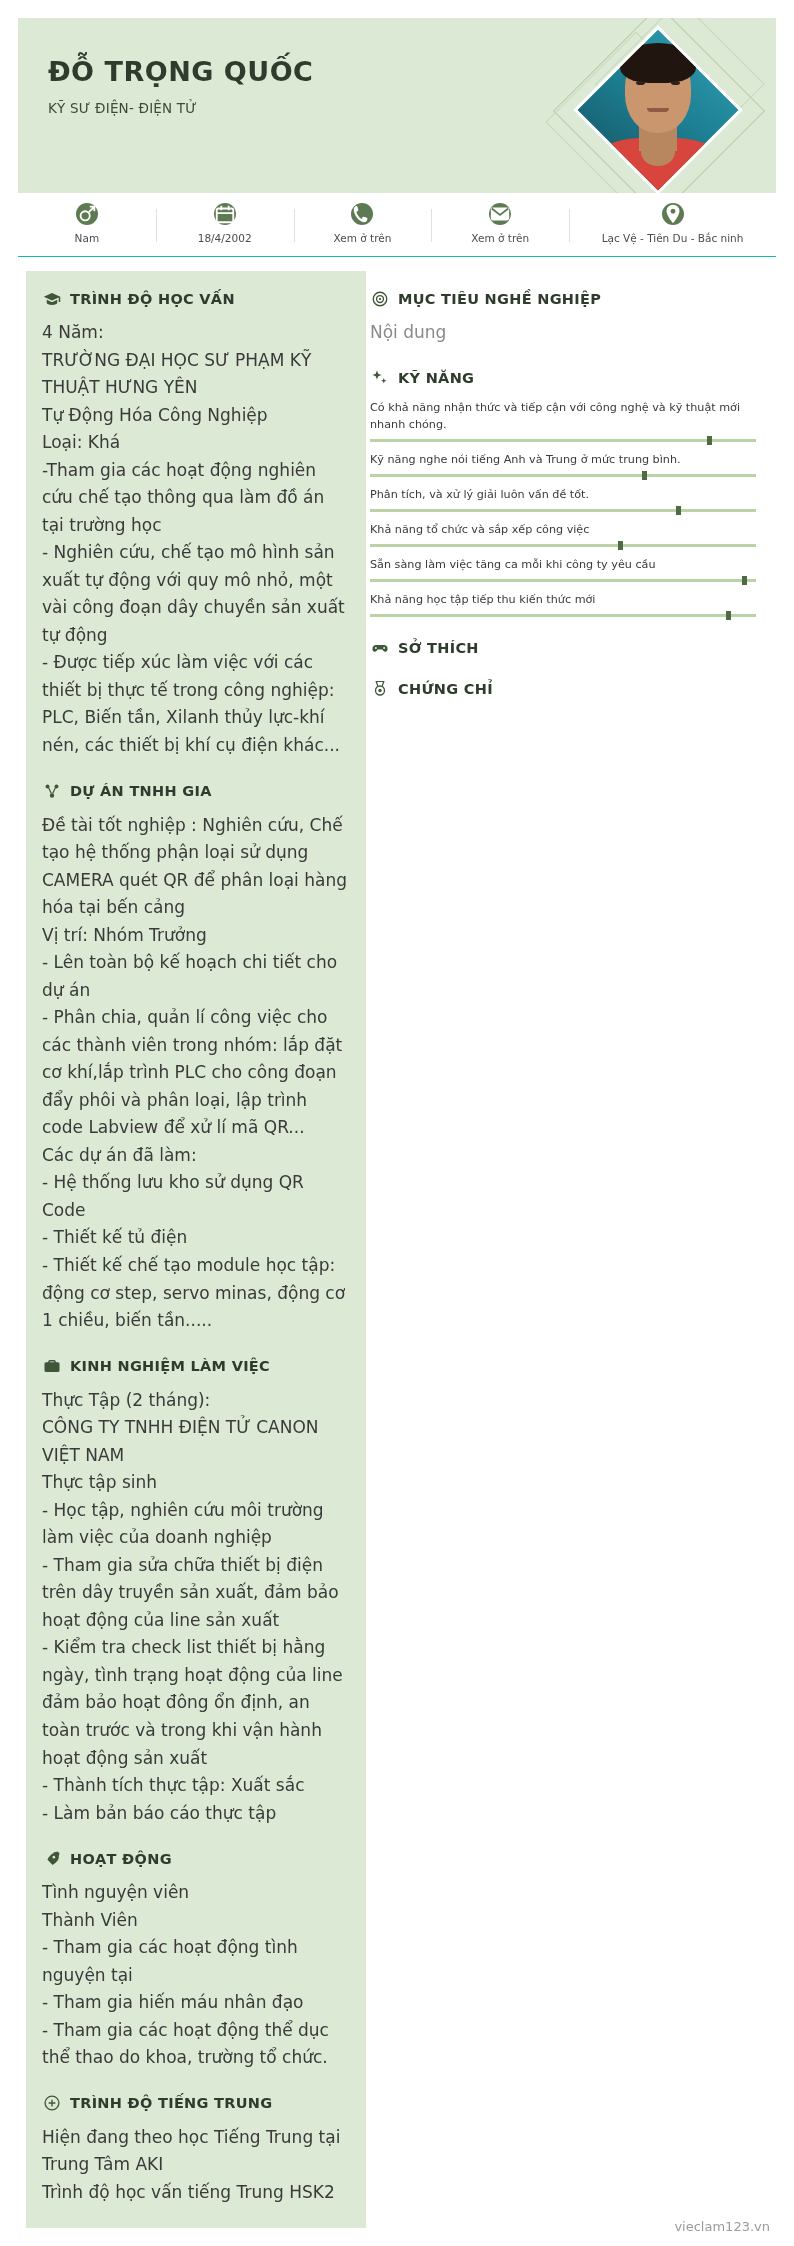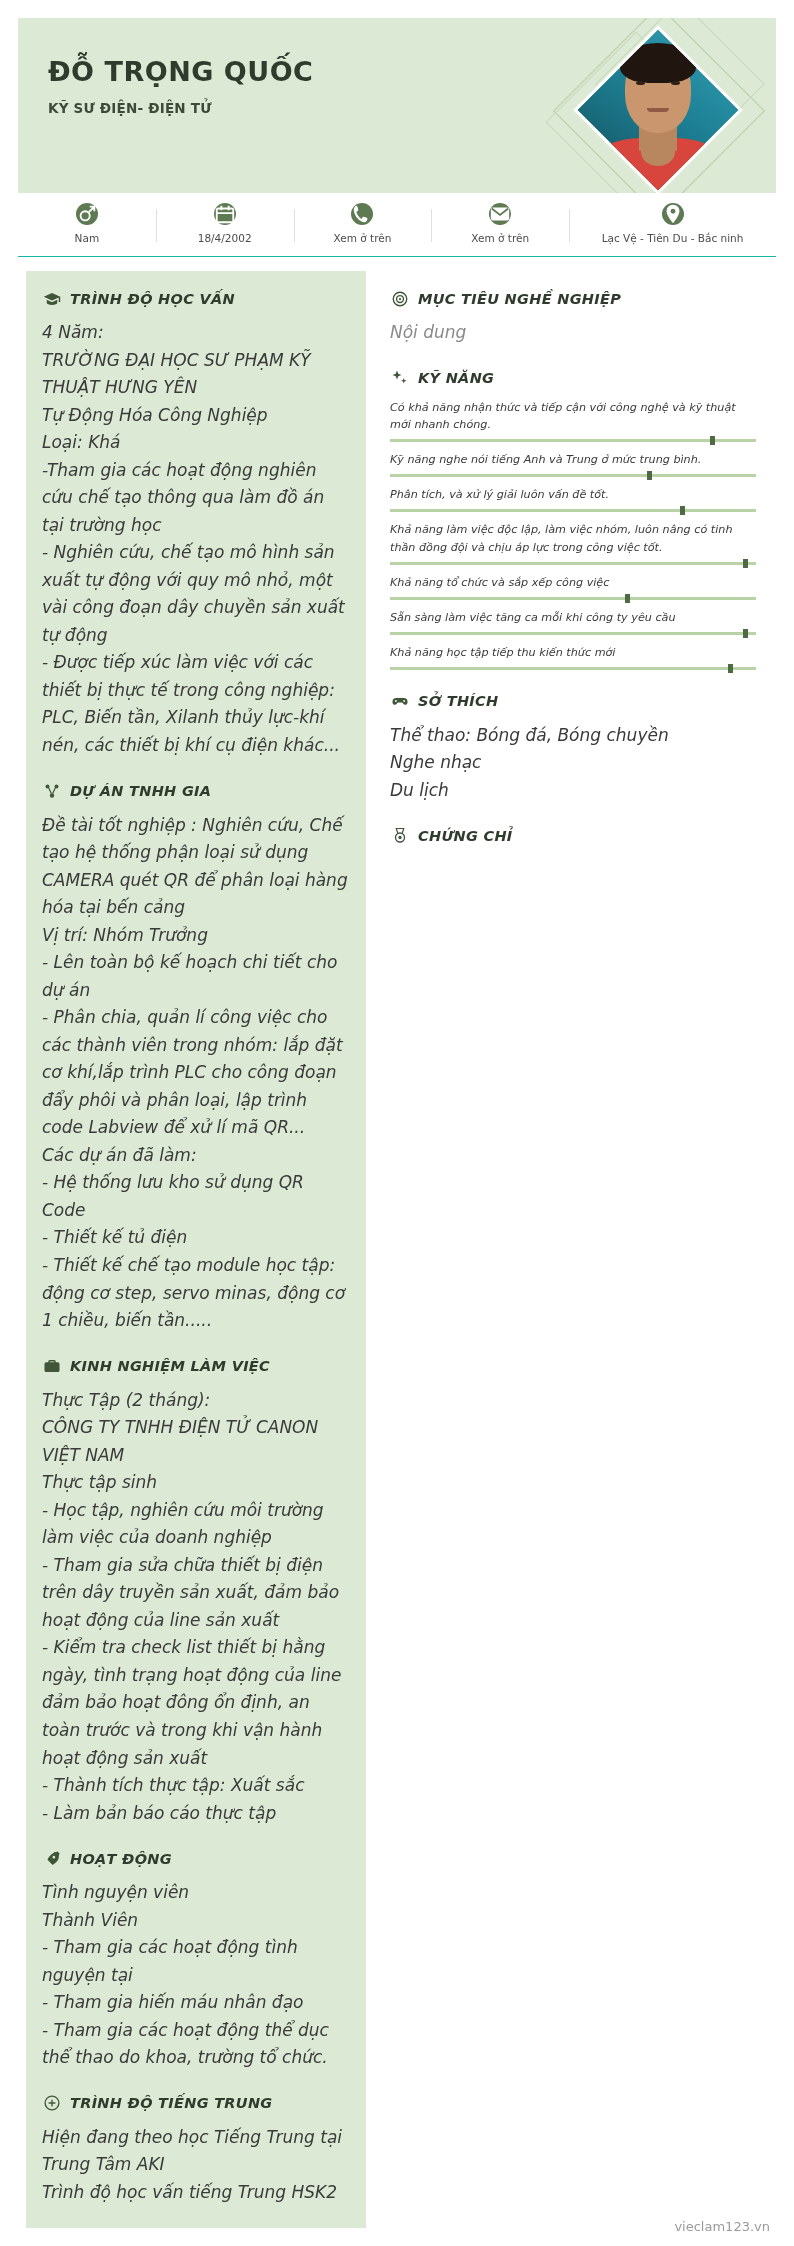--- a/index.html
+++ b/index.html
@@ -27,21 +27,21 @@
   }
   .name {
     font-size: 27px;
     font-weight: bold;
     color: #2f3b2c;
     letter-spacing: .5px;
     margin: 0 0 13px 0;
   }
   .job-title {
     font-size: 13.5px;
-    font-weight: bold;
+    font-weight: normal;
     color: #3d4a38;
     letter-spacing: .2px;
   }
   .photo-wrap {
     position: absolute;
     right: 42px;
     top: 18px;
     width: 150px;
     height: 150px;
   }
@@ -165,24 +165,23 @@
     margin: 0 auto 7px auto;
     display: flex; align-items: center; justify-content: center;
     font-size: 11px;
     line-height: 1;
   }
   .ctext { font-size: 10.5px; color: #4b4b4b; }
 
   
   .content {
     display: flex;
-    gap: 20px;
+    gap: 0;
     padding: 14px 8px 0 8px;
     align-items: flex-start;
-    font-style: italic;
   }
   .col-left {
     width: 340px;
     background: #dce9d5;
     padding: 18px 16px 22px 16px;
   }
   .col-right {
     flex: 1;
     padding: 18px 12px 0 4px;
   }
@@ -457,26 +456,20 @@
                 <span class="bar-knob" style="left: calc(71% - 2.5px);"></span>
               </div>
           </div>
           <div class="skill">
             <div class="skill-label">Phân tích, và xử lý giải luôn vấn đề tốt.</div>
             <div class="bar">
                 <span class="bar-knob" style="left: calc(80% - 2.5px);"></span>
               </div>
           </div>
           <div class="skill">
-            <div class="skill-label">Khả năng làm việc độc lập, làm việc nhóm, luôn nâng có tinh thần đồng đội và chịu áp lực trong công việc tốt.</div>
-            <div class="bar">
-                <span class="bar-knob" style="left: calc(97% - 2.5px);"></span>
-              </div>
-          </div>
-          <div class="skill">
             <div class="skill-label">Khả năng tổ chức và sắp xếp công việc</div>
             <div class="bar">
                 <span class="bar-knob" style="left: calc(65% - 2.5px);"></span>
               </div>
           </div>
           <div class="skill">
             <div class="skill-label">Sẵn sàng làm việc tăng ca mỗi khi công ty yêu cầu</div>
             <div class="bar">
                 <span class="bar-knob" style="left: calc(97% - 2.5px);"></span>
               </div>
@@ -494,23 +487,20 @@
         <div class="sec-head">
           <span class="sec-ico">
             <svg viewBox="0 0 24 24">
                 <path d="M7 8h10a5 5 0 015 5v1a3 3 0 01-5.6 1.5L15 14H9l-1.4 1.5A3 3 0 012 14v-1a5 5 0 015-5z"></path>
                 <circle cx="6.5" cy="12" r="1.2" fill="#fff"></circle>
                 <circle cx="17.5" cy="12" r="1.2" fill="#fff"></circle>
               </svg>
           </span>
           <span class="sec-title">SỞ THÍCH</span>
         </div>
-        <div class="sec-body">Thể thao: Bóng đá, Bóng chuyền
-Nghe nhạc
-Du lịch</div>
       </div>
 
       <div class="sec">
         <div class="sec-head">
           <span class="sec-ico">
             <svg viewBox="0 0 24 24">
                 <circle cx="12" cy="14" r="6" fill="none" stroke="#3f5638" stroke-width="1.8"></circle>
                 <circle cx="12" cy="14" r="2.2"></circle>
                 <path d="M9 8L7 2h10l-2 6" fill="none" stroke="#3f5638" stroke-width="1.6"></path>
               </svg>

